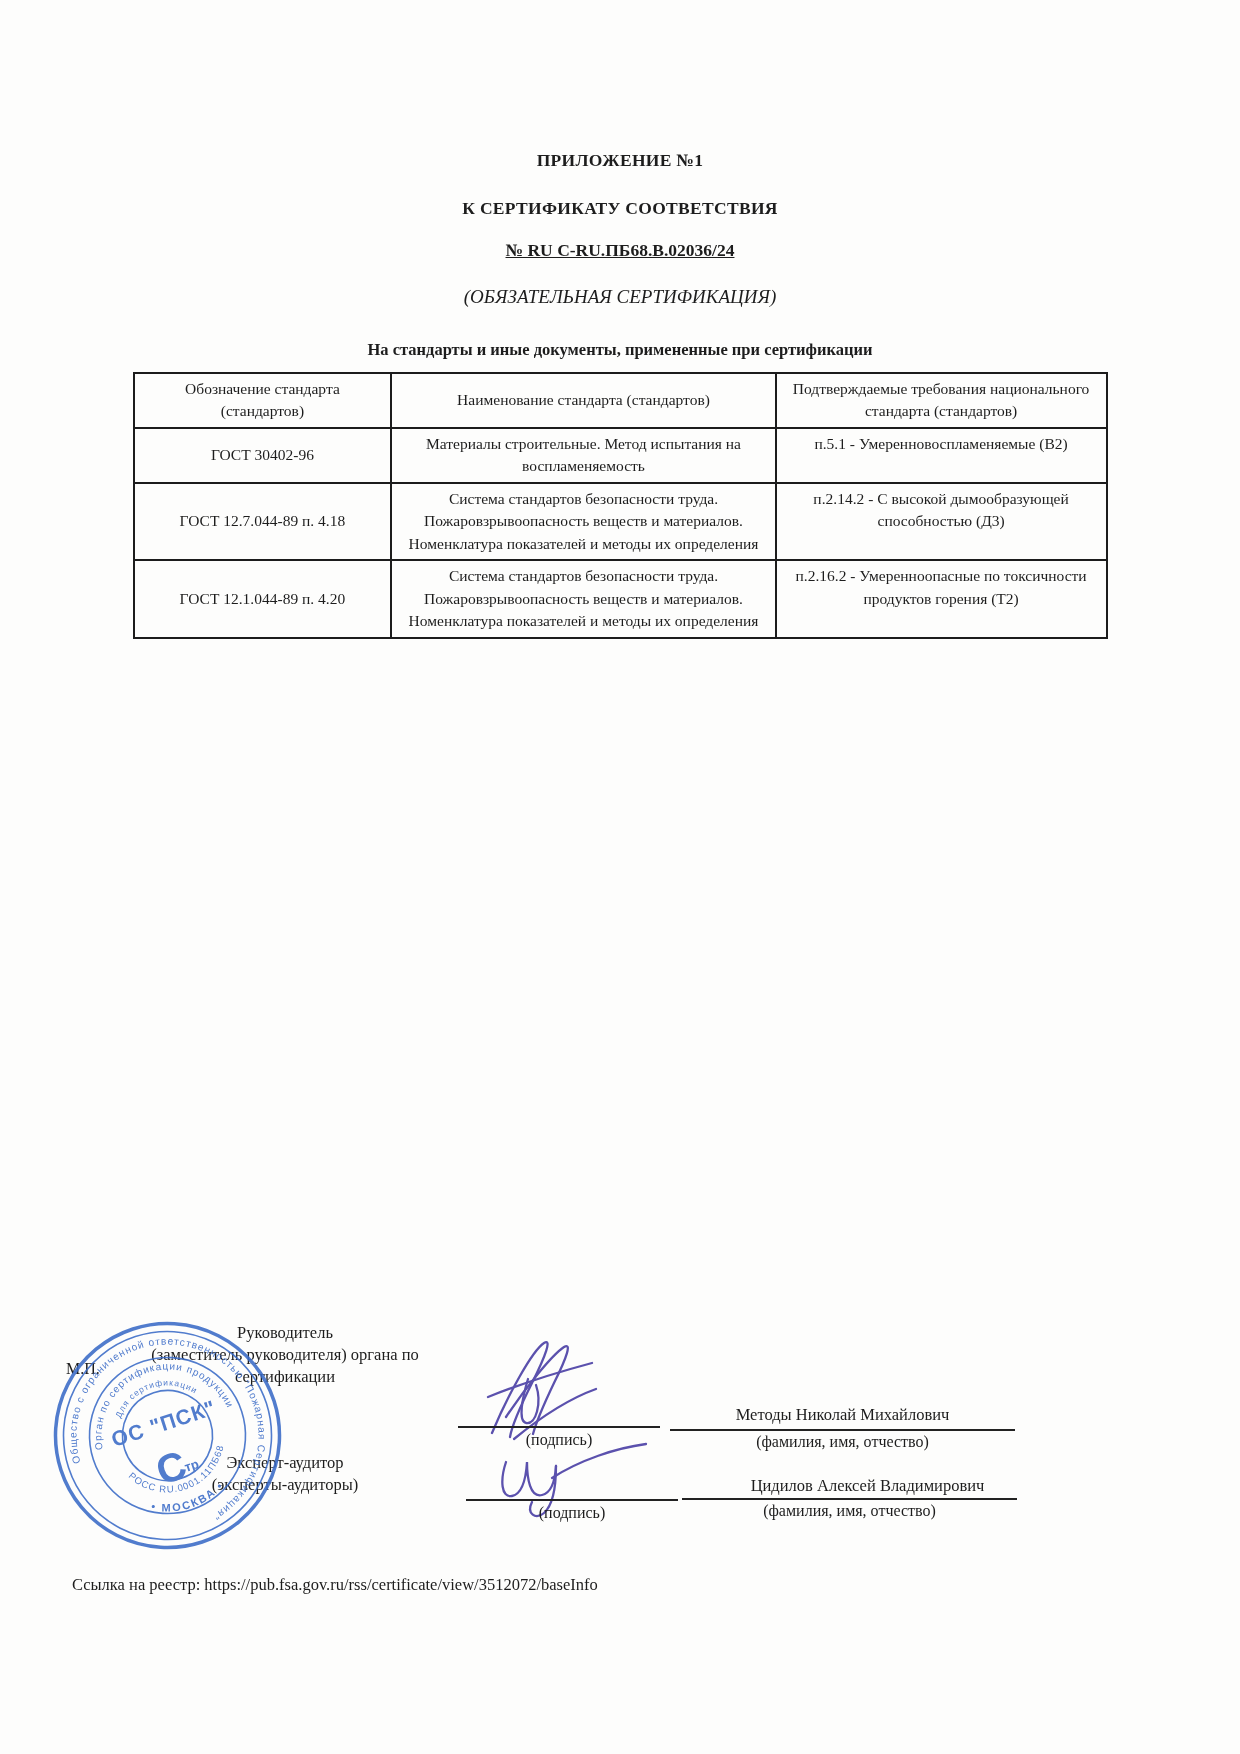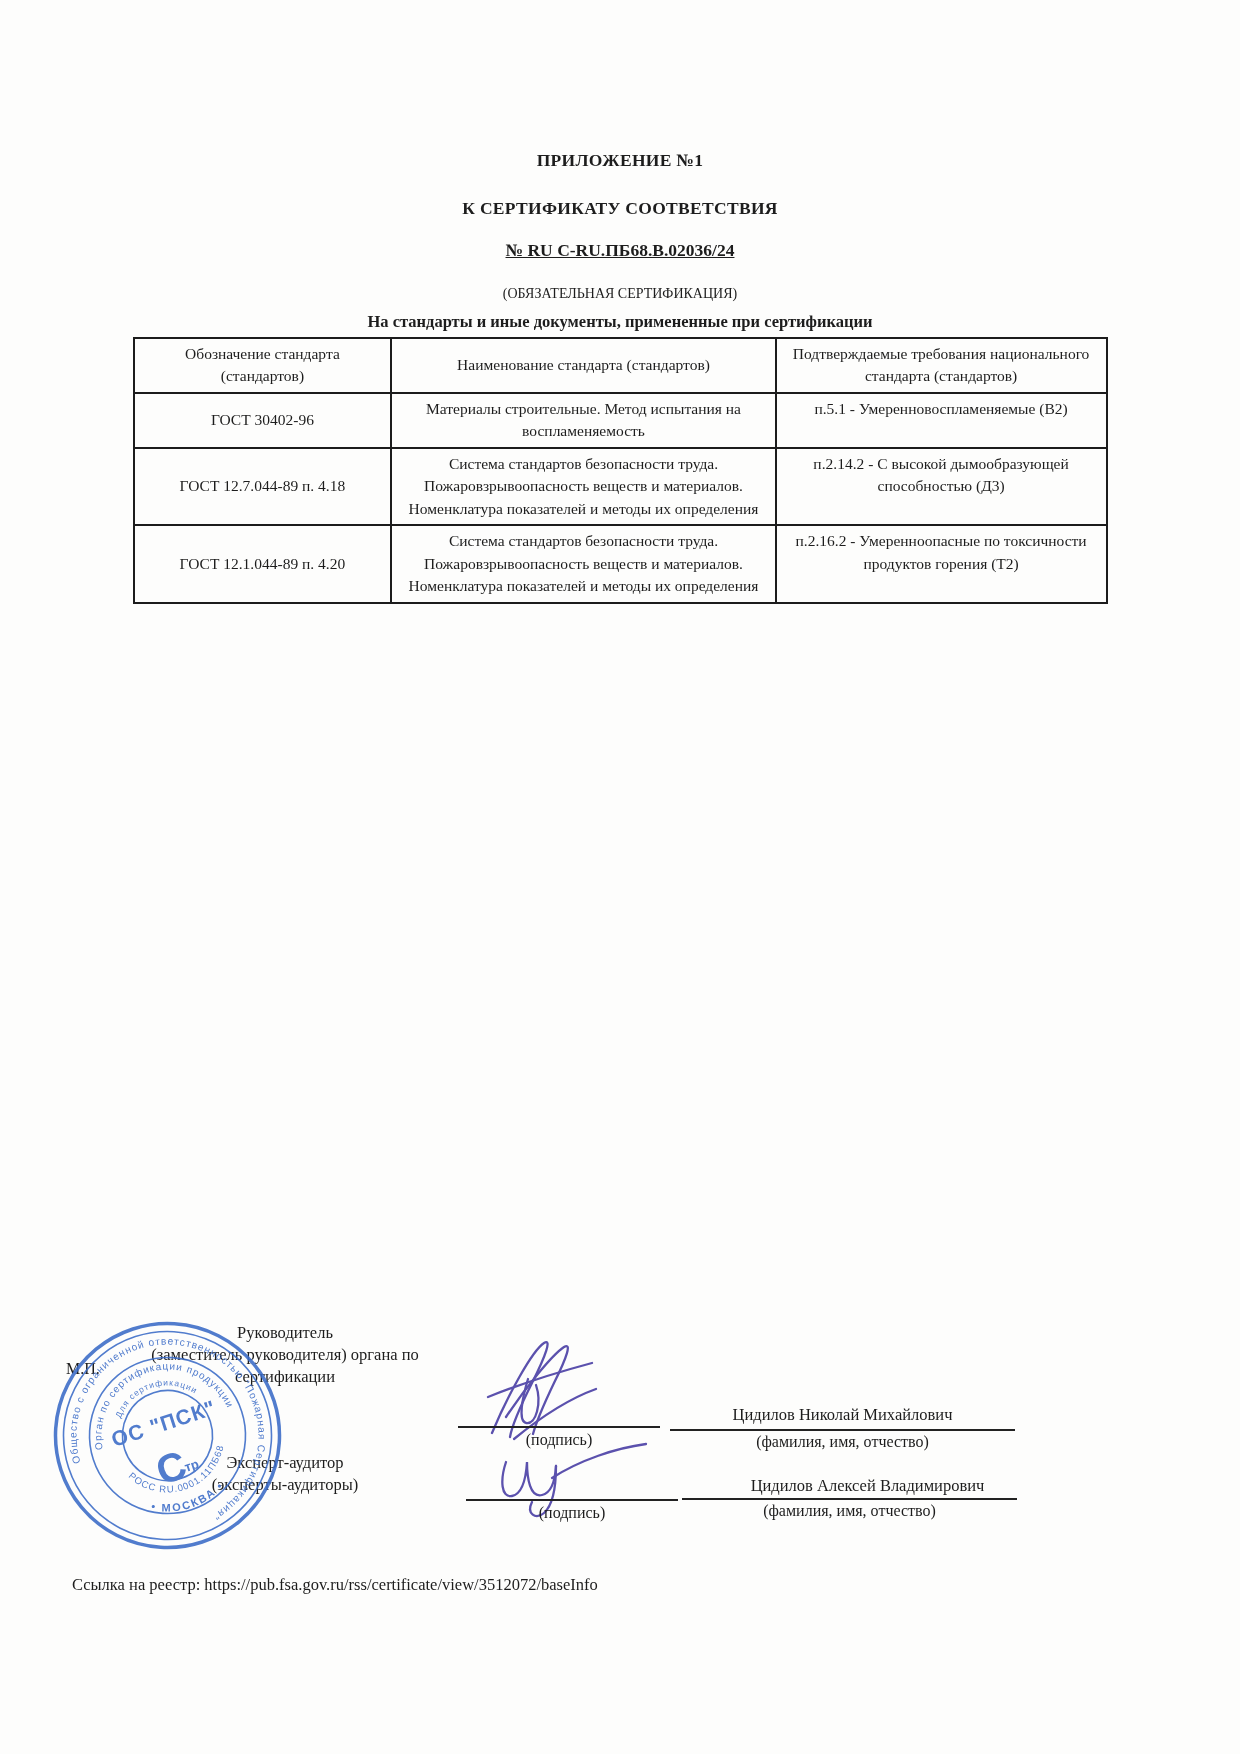--- a/index.html
+++ b/index.html
@@ -6,24 +6,24 @@
   .page {
     position:relative; width:1240px; height:1754px;
     background:#fdfdfc; color:#1d1d1d; overflow:hidden;
     font-family:"Liberation Serif", serif;
   }
   .header-block { padding-top:150px; text-align:center; }
   .h-line { font-size:17.5px; font-weight:bold; letter-spacing:.3px; }
   .h-appendix { margin-bottom:27px; }
   .h-tocert  { margin-bottom:21px; }
   .h-num { font-size:17.5px; font-weight:bold; text-decoration:underline; margin-bottom:25px; }
-  .h-type { font-size:14px; font-weight:normal; margin-bottom:10px; }
+  .h-type { font-size:19px; font-weight:normal; margin-bottom:32px;font-style:italic; }
   .tbl-title { font-size:16.5px; font-weight:bold; text-align:center; margin-bottom:5px; }
 
-  table.standards { border-collapse:collapse; margin:5px auto; width:975px; table-layout:fixed; }
+  table.standards { border-collapse:collapse; margin:12px auto; width:975px; table-layout:fixed; }
   .standards th, .standards td {
     border:2px solid #1c1c1c; text-align:center;
     font-size:15.5px; line-height:1.45; padding:4px 10px;
     font-weight:normal;
   }
   .standards th { vertical-align:middle; }
   td.c1 { vertical-align:middle; }
   td.c2 { vertical-align:top; }
   td.c3 { vertical-align:top; }
 
@@ -105,21 +105,21 @@
       <path d="M22,100 C38,62 62,18 74,10 C82,5 76,22 62,50 C50,74 42,92 40,104"></path>
       <path d="M36,84 C56,54 82,22 94,14 C102,9 97,24 84,50 C73,73 66,90 63,101"></path>
       <path d="M18,64 C48,52 92,38 122,30"></path>
       <path d="M44,106 C66,88 98,66 126,56"></path>
       <path d="M58,46 C52,66 48,88 56,90 C66,92 72,70 66,52"></path>
     </g>
   </svg>
   <div class="abs uline" style="left:458px; top:1426px; width:202px;"></div>
   <div class="abs center small-label" style="left:458px; top:1431px; width:202px;">(подпись)</div>
 
-  <div class="abs center name-text" style="left:670px; top:1405px; width:345px;">Цидилов Николай Михайлович</div>
+  <div class="abs center name-text" style="left:670px; top:1405px; width:345px;">Методы Николай Михайлович</div>
   <div class="abs uline" style="left:670px; top:1429px; width:345px;"></div>
   <div class="abs center small-label" style="left:670px; top:1433px; width:345px;">(фамилия, имя, отчество)</div>
 
   <svg class="sig-svg sig2" width="170" height="80" viewBox="0 0 170 80">
     <g fill="none" stroke="#4a3fa5" stroke-width="2.3" stroke-linecap="round" opacity="0.9">
       <path d="M18,22 C12,40 13,58 24,56 C34,54 38,38 39,22 C39,38 42,58 54,55 C63,53 67,42 68,26"></path>
       <path d="M68,26 C68,44 66,64 56,73 C48,80 38,74 44,62"></path>
       <path d="M64,38 C92,20 128,8 158,4"></path>
     </g>
   </svg>

